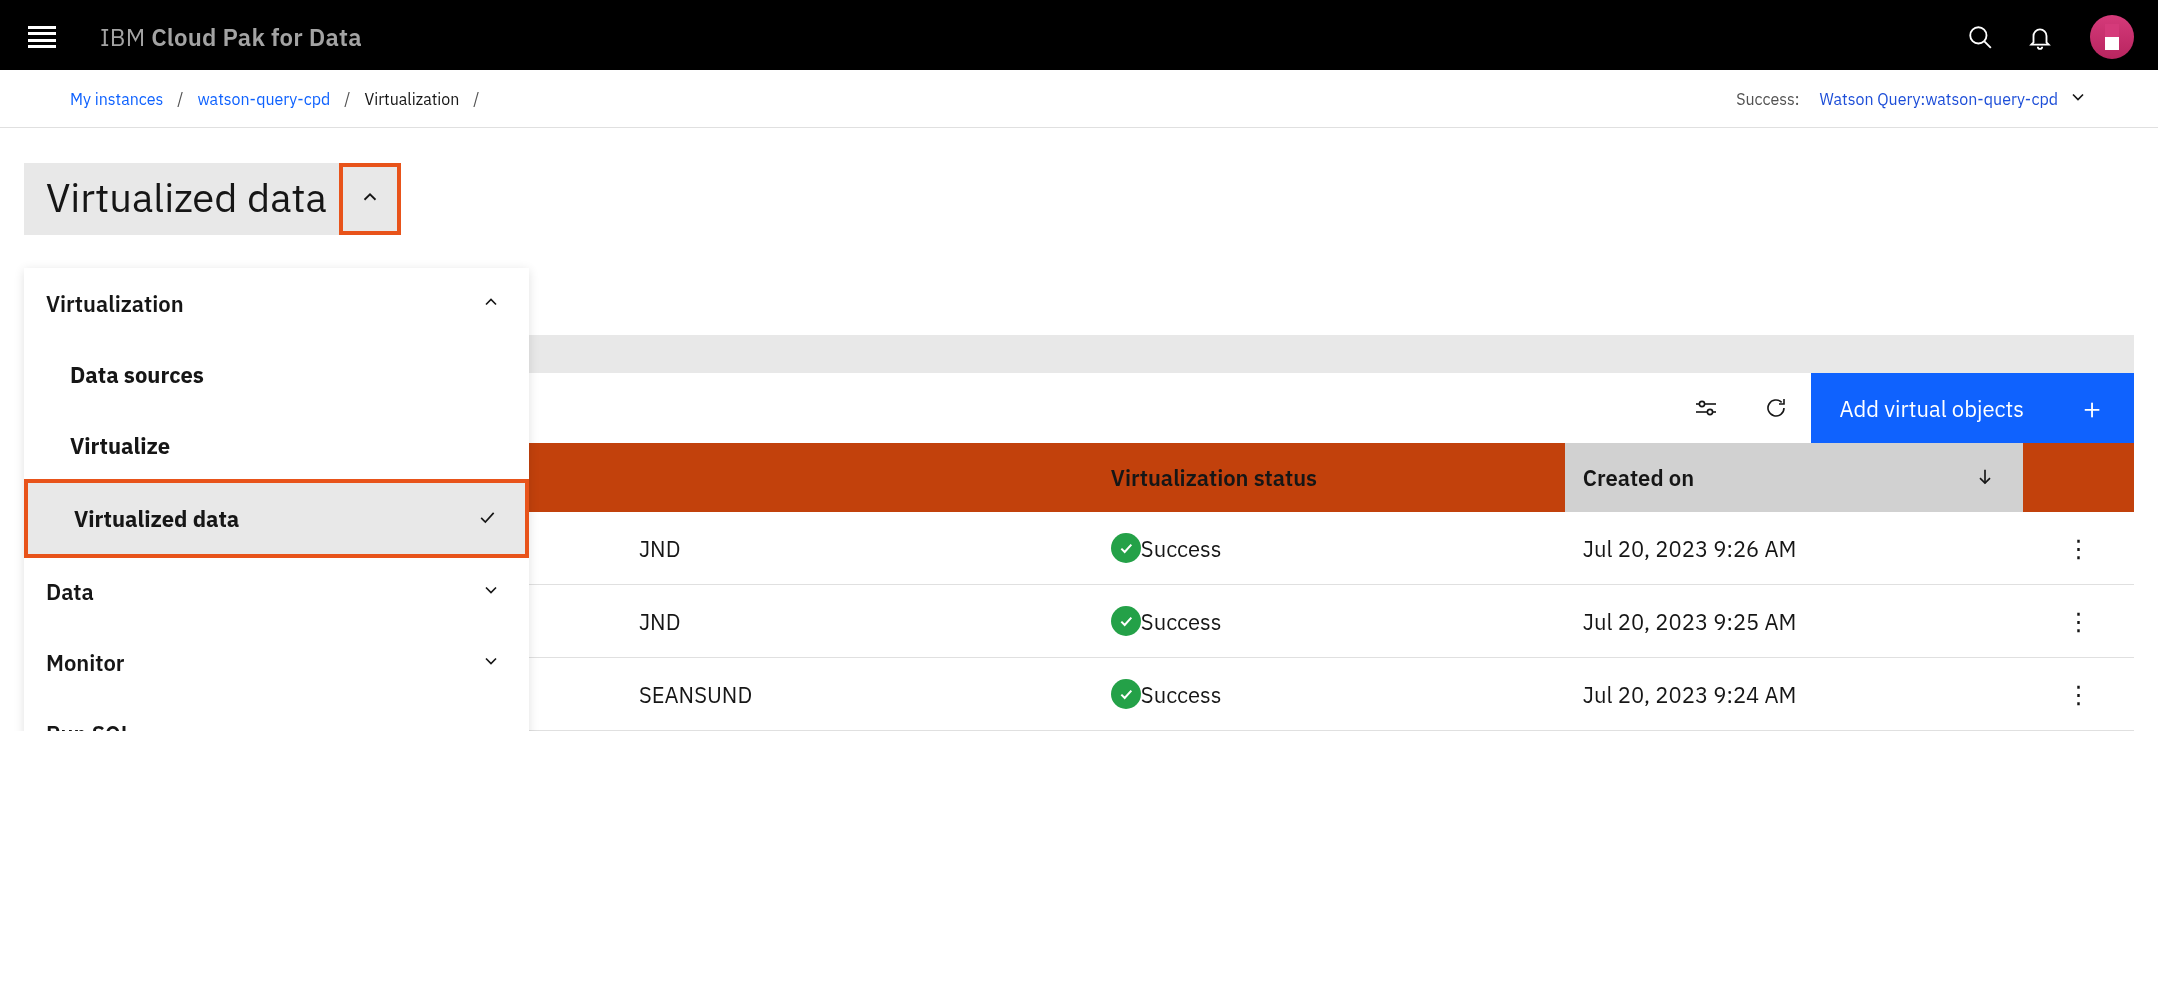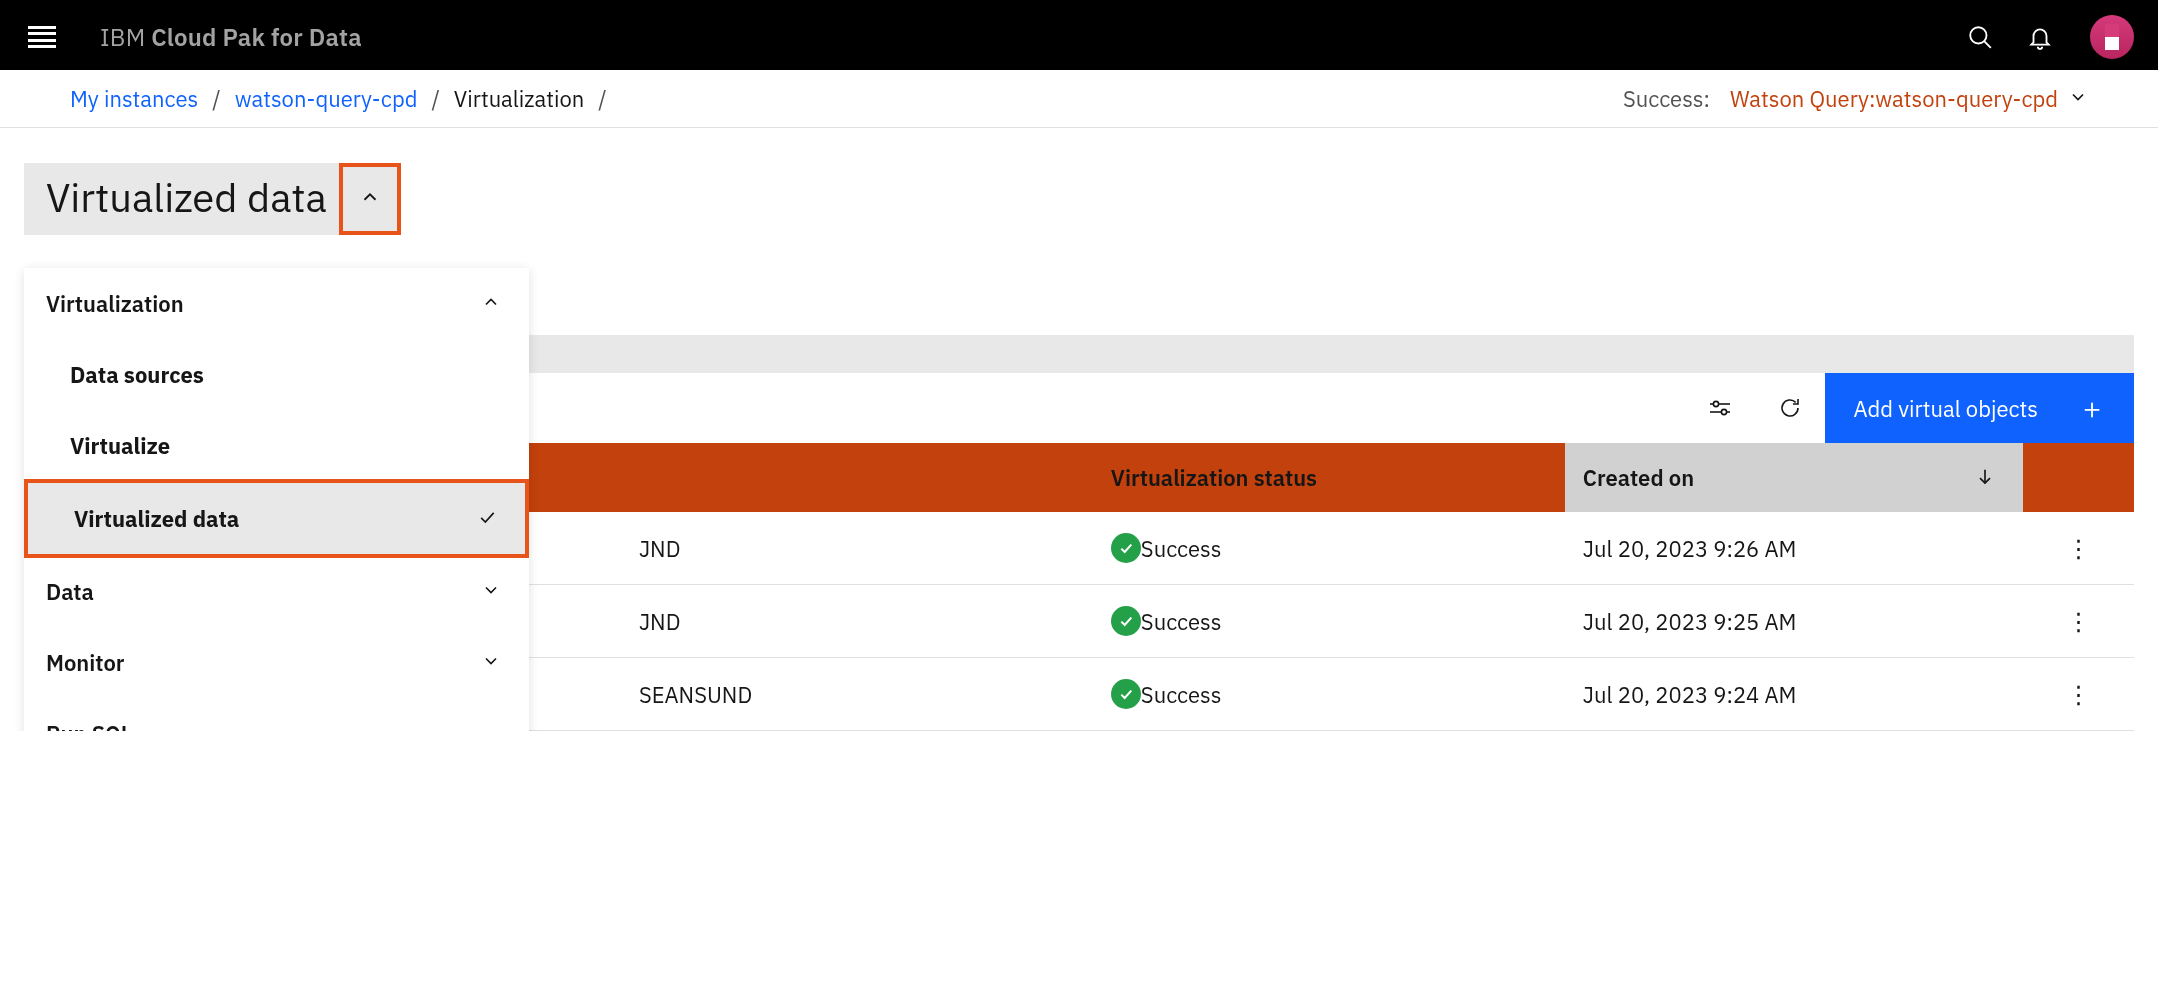--- a/index.html
+++ b/index.html
@@ -12,28 +12,28 @@
   .brand { margin-left: 44px; font-size: 24px; letter-spacing: 0.2px; }
   .brand .light { font-weight: 400; }
   .brand .bold { font-weight: 600; }
   .header-spacer { flex: 1; }
   .header-icon { width: 60px; height: 60px; display: flex; align-items: center; justify-content: center; cursor: pointer; }
   .header-icon svg { width: 26px; height: 26px; stroke: #fff; fill: none; stroke-width: 1.7; }
   .avatar { width: 44px; height: 44px; border-radius: 50%; background: linear-gradient(180deg, #d53a7a 0%, #b8255f 100%); display: flex; align-items: center; justify-content: center; margin-left: 20px; cursor: pointer; }
   .avatar-inner { width: 14px; height: 26px; background: linear-gradient(180deg, #d53a7a 50%, #fff 50%); }
 
   
-  .breadcrumb-bar { height: 58px; border-bottom: 1px solid #e0e0e0; display: flex; align-items: center; padding: 16px 70px; font-size: 22px; }
+  .breadcrumb-bar { height: 58px; border-bottom: 1px solid #e0e0e0; display: flex; align-items: center; padding: 16px 70px; font-size: 16px; }
   .breadcrumb-left { display: flex; align-items: center; gap: 14px; }
   .breadcrumb-left a { color: #0f62fe; text-decoration: none; cursor: pointer; }
   .breadcrumb-left .sep { color: #525252; }
   .breadcrumb-left .current { color: #161616; }
   .breadcrumb-right { margin-left: auto; display: flex; align-items: center; gap: 20px; }
   .breadcrumb-right .label { color: #525252; }
-  .breadcrumb-right .value { color: #c2410c; display: flex; align-items: center; gap: 10px; cursor: pointer; }
+  .breadcrumb-right .value { color: #1d4ed8; display: flex; align-items: center; gap: 10px; cursor: pointer; }
   .chev-down-sm svg { width: 20px; height: 20px; stroke: #161616; fill: none; stroke-width: 2; }
 
   
   .content { position: relative; padding: 0; }
   .page-title-wrap { display: flex; align-items: stretch; margin: 35px 0 0 24px; }
   .page-title { background: #e8e8e8; font-size: 40px; font-weight: 400; padding: 8px 14px 12px 22px; display: flex; align-items: center; }
   .title-chevron-box { border: 4px solid #e8531a; width: 62px; display: flex; align-items: center; justify-content: center; background: #e8e8e8; margin-left: -2px; cursor: pointer; }
   .title-chevron-box svg { width: 22px; height: 22px; stroke: #161616; fill: none; stroke-width: 2; }
 
   
@@ -45,21 +45,21 @@
   .dropdown-menu .menu-item .chev svg { width: 20px; height: 20px; stroke: #161616; fill: none; stroke-width: 2; }
   .dropdown-menu .menu-item.selected-outline { border: 4px solid #e8531a; background: #e8e8e8; margin: -2px 0; position: relative; z-index: 2; }
   .dropdown-menu .menu-item.selected-outline .chev svg { stroke-width: 2; }
 
   
   .data-area { margin: 100px 24px 0 24px; background: #e8e8e8; padding-top: 38px; }
   .toolbar { background: #fff; height: 70px; display: flex; align-items: center; }
   .toolbar-spacer { flex: 1; }
   .toolbar-icon-btn { width: 70px; height: 70px; display: flex; align-items: center; justify-content: center; cursor: pointer; }
   .toolbar-icon-btn svg { width: 24px; height: 24px; stroke: #161616; fill: none; stroke-width: 1.6; }
-  .add-btn { background: #0f62fe; color: #fff; height: 70px; display: flex; align-items: center; padding: 16px 28px; cursor: pointer; font-size: 22px; gap: 40px; }
+  .add-btn { background: #0f62fe; color: #fff; height: 70px; display: flex; align-items: center; padding: 16px 28px; cursor: pointer; font-size: 22px; gap: 54px; }
   .add-btn .plus { font-size: 28px; font-weight: 300; }
 
   
   .table { width: 100%; border-collapse: collapse; font-size: 22px; }
   .table thead th { background: #c2410c; text-align: left; font-weight: 600; padding: 20px 18px; }
   .table thead th.sorted { background: #d1d1d1; position: relative; }
   .table thead th .sort-arrow { position: absolute; right: 28px; top: 50%; transform: translateY(-50%); }
   .table thead th .sort-arrow svg { width: 20px; height: 20px; stroke: #161616; fill: none; stroke-width: 2; }
   .table tbody td { background: #fff; padding: 20px 18px; border-bottom: 1px solid #e0e0e0; }
   .status-cell { display: flex; align-items: flex-end; }

